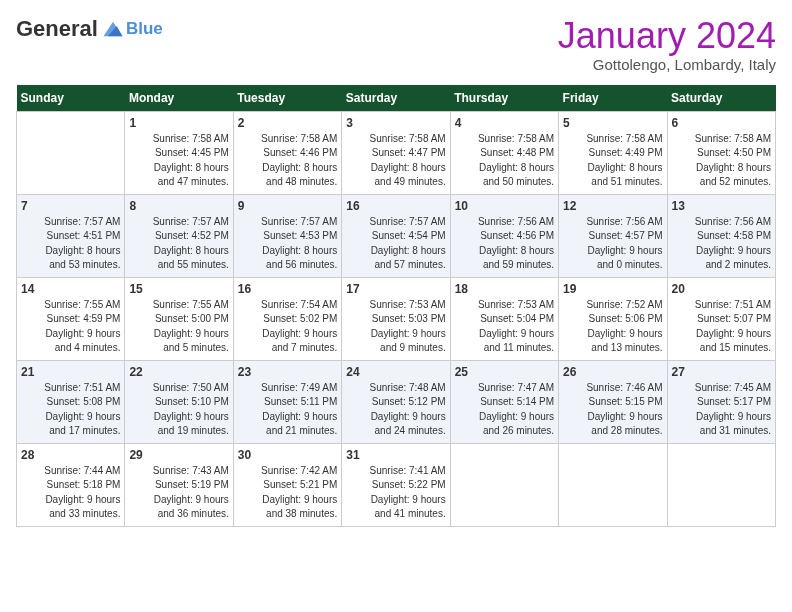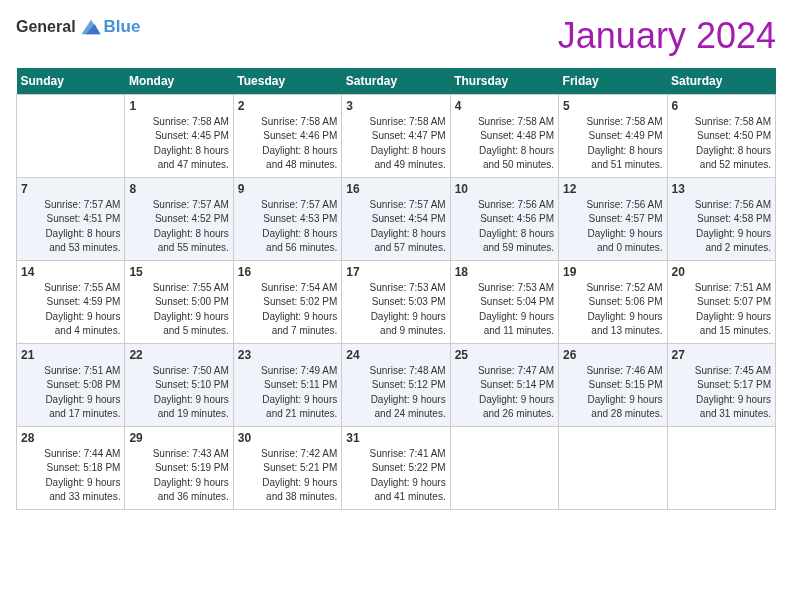--- a/index.html
+++ b/index.html
@@ -20,21 +20,21 @@
       display: flex;
       flex-direction: column;
       align-items: flex-start;
     }
     .logo-text {
       display: flex;
       align-items: center;
       gap: 2px;
     }
     .logo-general {
-      font-size: 16px;
+      font-size: 22px;
       font-weight: bold;
       color: #333;
     }
     .logo-blue {
       font-size: 17px;
       font-weight: bold;
       color: #4a90d9;
     }
     .logo-icon {
       width: 22px;
@@ -53,21 +53,21 @@
     .location-title {
       font-size: 15px;
       color: #555;
     }
     .calendar-table {
       width: 100%;
       border-collapse: collapse;
       font-size: 11px;
     }
     .calendar-table th {
-      background-color: #0f766e;
+      background-color: #14532d;
       color: #fff;
       padding: 6px 4px;
       text-align: left;
       font-size: 12px;
       font-weight: bold;
     }
     .calendar-table td {
       border: 1px solid #ccc;
       vertical-align: top;
       padding: 4px 4px;
@@ -107,20 +107,21 @@
       <span class="logo-general">General</span>
       <svg class="logo-icon" viewBox="0 0 30 24" xmlns="http://www.w3.org/2000/svg">
         <polygon points="2,22 15,2 28,22" fill="#4a90d9" opacity="0.85"></polygon>
         <polygon points="8,22 20,8 28,22" fill="#3a6fc4" opacity="0.9"></polygon>
       </svg>
       <span class="logo-blue">Blue</span>
     </div>
   </div>
   <div class="title-section">
     <div class="month-title">January 2024</div>
+    <div class="location-title">Gottolengo, Lombardy, Italy</div>
   </div>
 </div>
 
 <table class="calendar-table">
   <thead>
     <tr>
     <th>Sunday</th>
         <th>Monday</th>
         <th>Tuesday</th>
         <th>Saturday</th>

